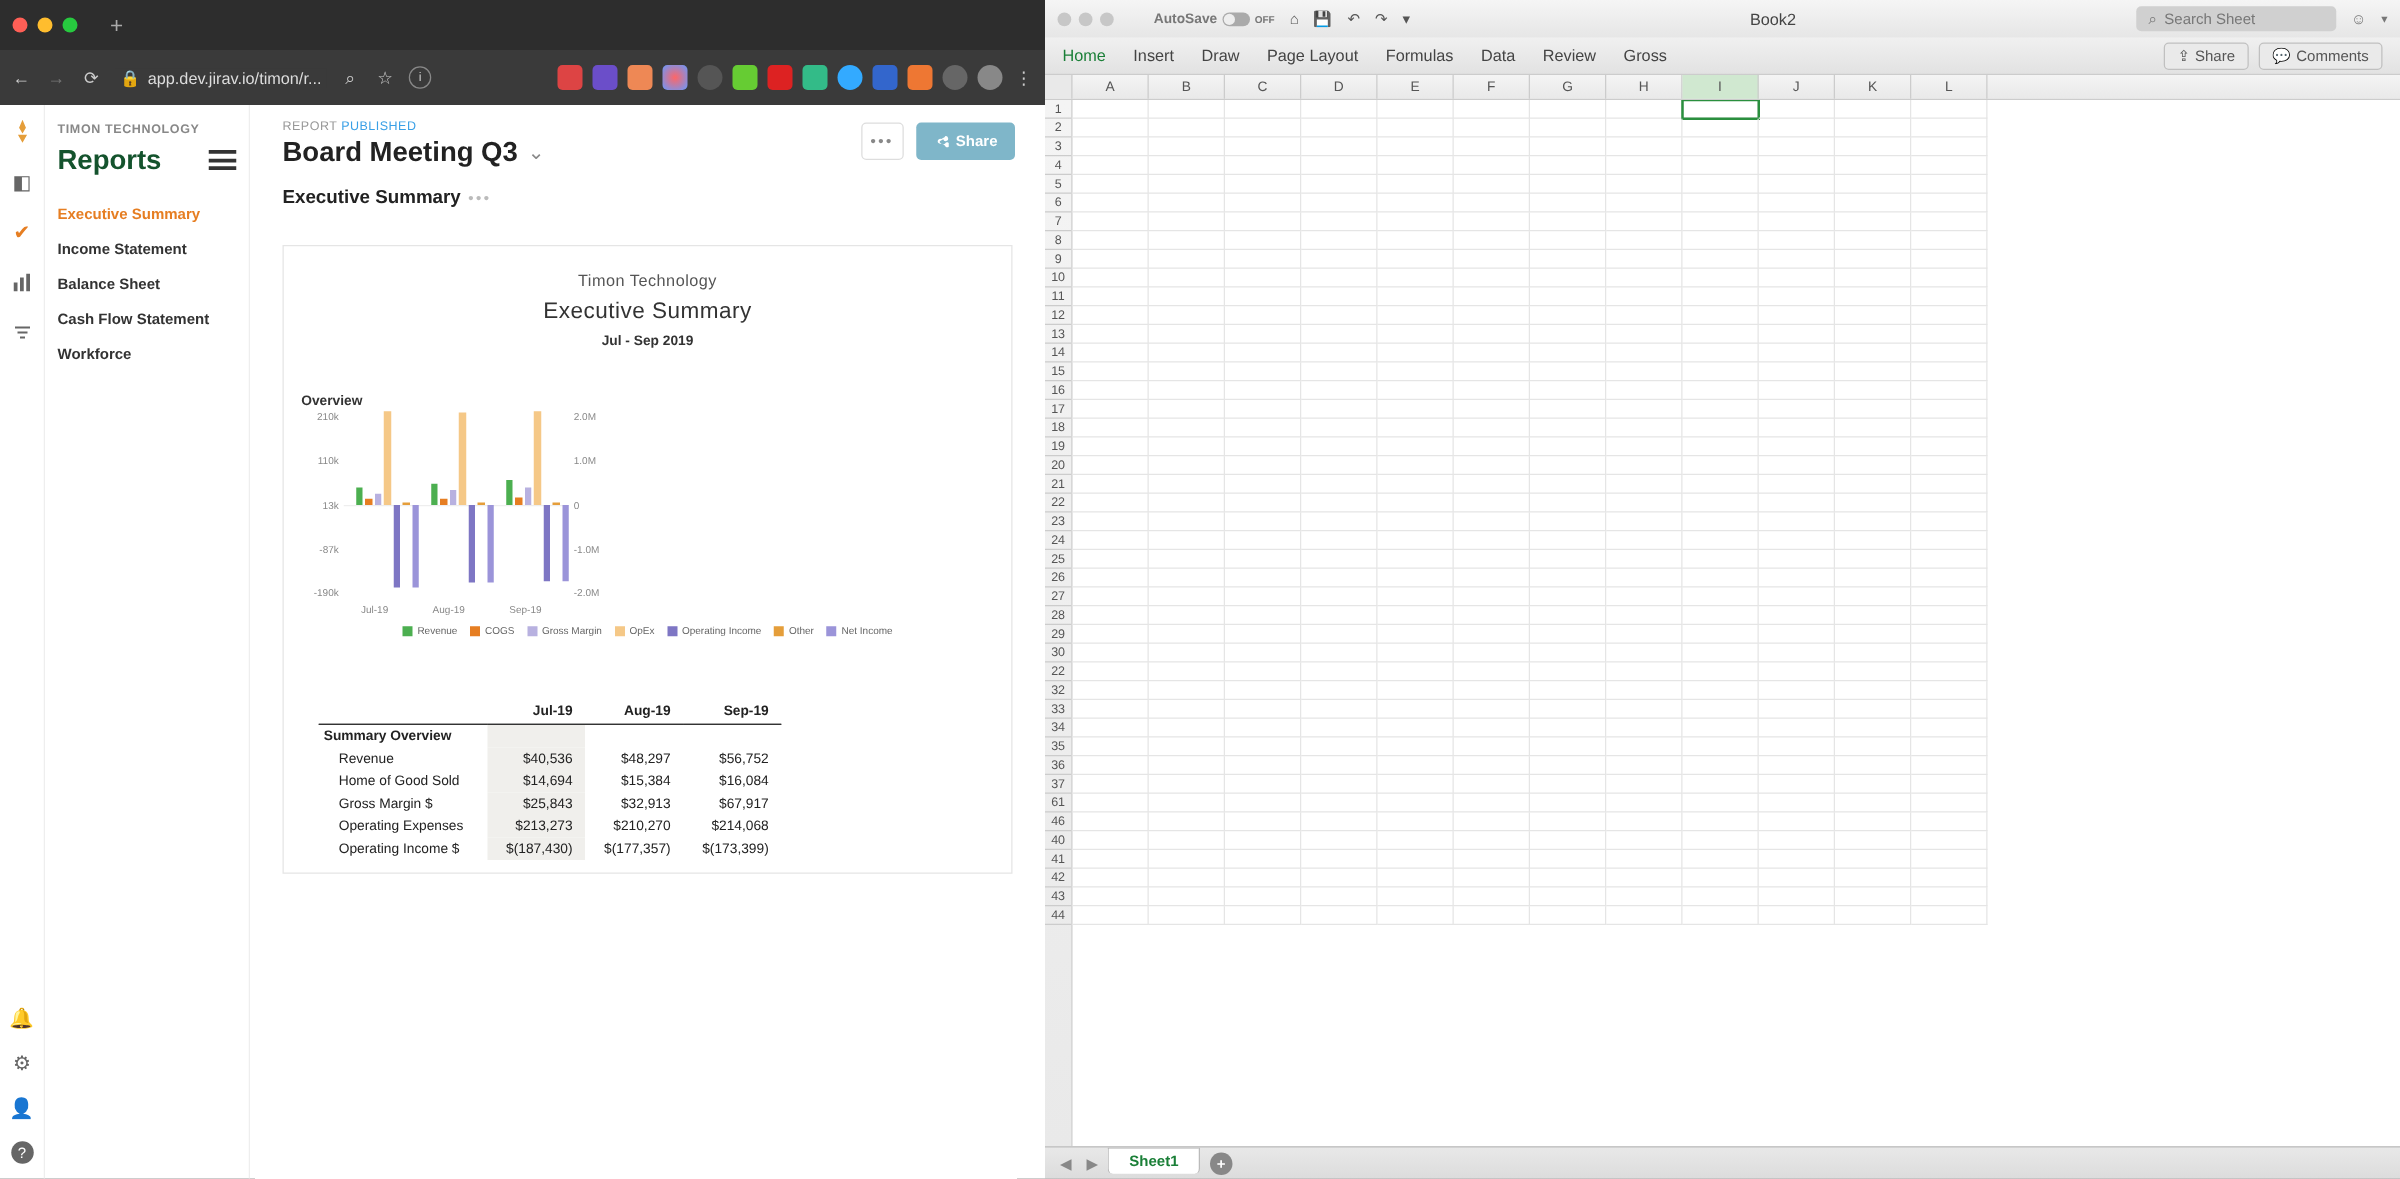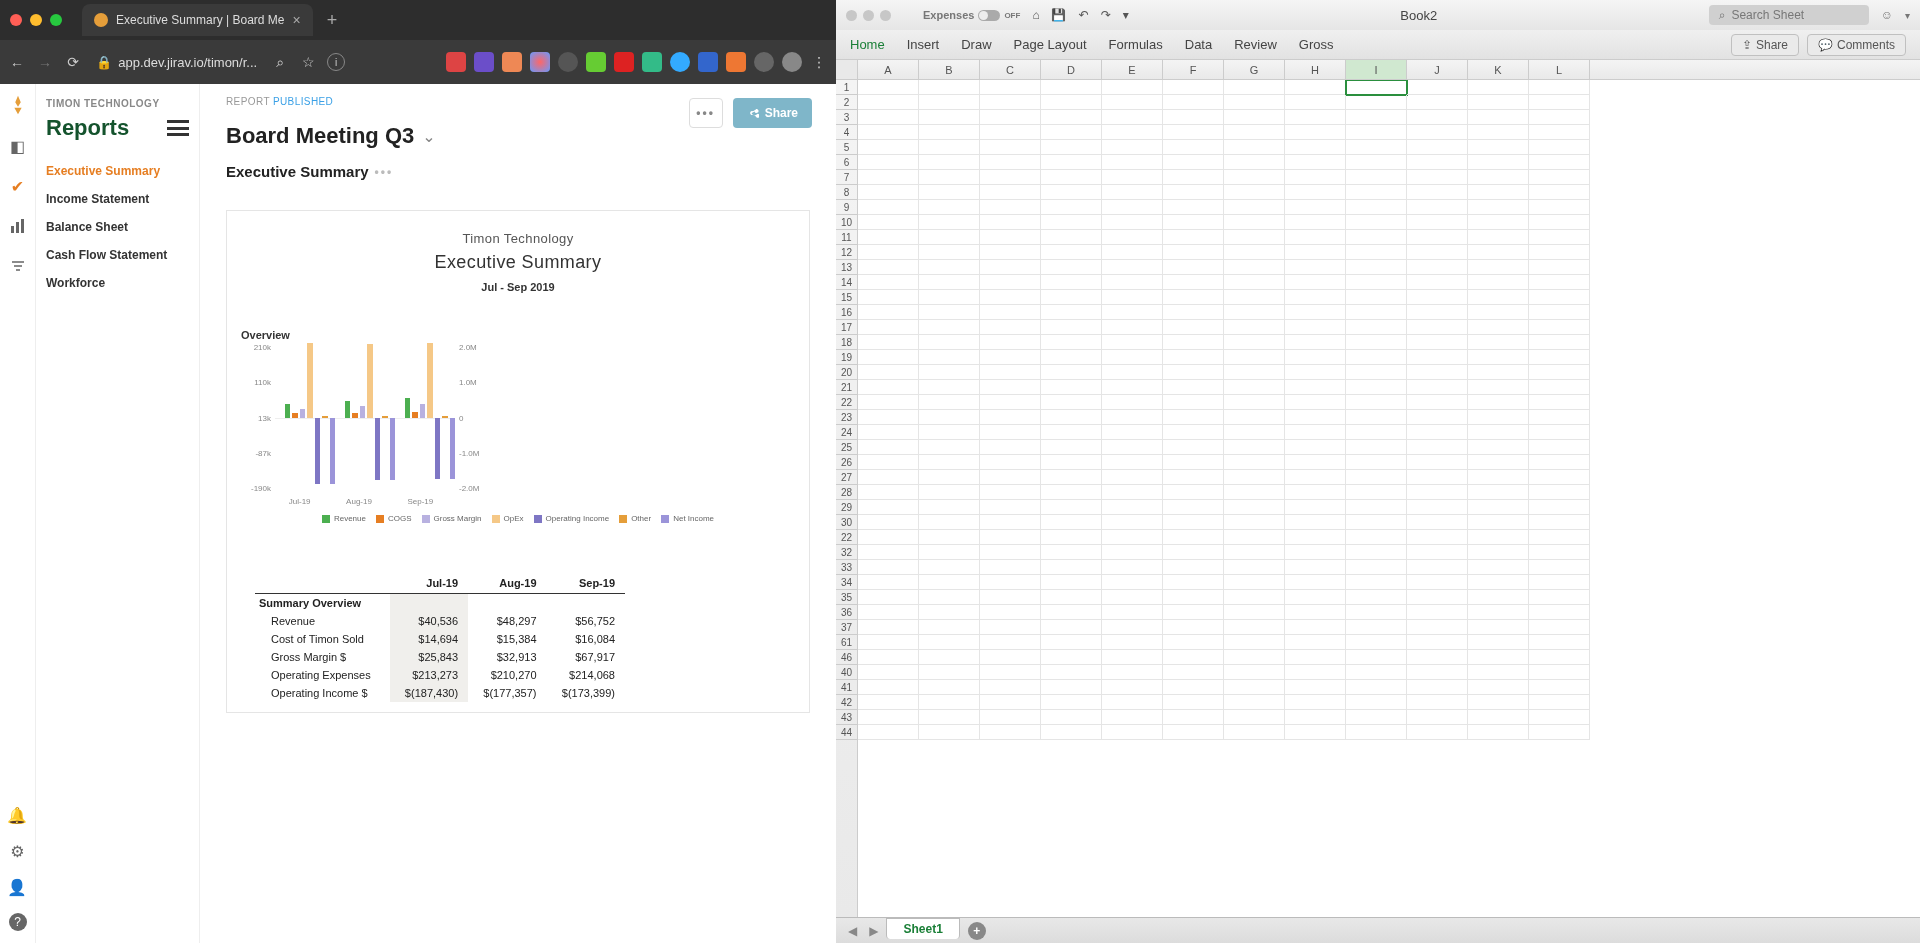--- a/index.html
+++ b/index.html
@@ -40,21 +40,21 @@
 .reports-title { font-size: 22px; font-weight: 700; color: #14532d; }
 .hamburger { width: 22px; height: 16px; display: flex; flex-direction: column; justify-content: space-between; }
 .hamburger div { height: 3px; background: #333; }
 .nav-item { font-size: 12px; font-weight: 600; color: #333; padding: 7px 0; cursor: pointer; }
 .nav-item.active { color: #e67e22; }
 
 
 .main { flex: 1; padding: 12px 26px 16px 26px; overflow: auto; background: #fff; color: #222;}
 .report-meta { font-size: 10px; letter-spacing: 0.4px; color: #999; }
 .report-meta .pub { color: #3aa0e6; }
-.title-row { display: flex; align-items: center; gap: 8px; margin-top: 16px;}
+.title-row { display: flex; align-items: center; gap: 8px; margin-top: 2px;}
 .report-title { font-size: 22px; font-weight: 700; color: #222; }
 .header-actions { position: absolute; top: 14px; right: 24px; display: flex; gap: 10px; }
 .btn-more { width: 34px; height: 30px; border: 1px solid #ddd; border-radius: 4px; display:flex;align-items:center;justify-content:center;color:#888;font-weight:700;letter-spacing:2px;font-size:12px;}
 .btn-share { background: #7fb6c9; color: #fff; border-radius: 4px; padding: 6px 14px; font-size: 12px; font-weight: 600; display:flex; align-items:center; gap:6px; height:30px;}
 .section-subtitle { font-size: 15px; font-weight: 700; margin-top: 14px; display:flex; align-items:center; gap:6px;}
 .section-subtitle .dots{color:#bbb;letter-spacing:2px;font-size:12px;}
 
 .card { border: 1px solid #e5e5e5; margin-top: 30px; padding: 20px 10px 10px 10px; }
 .card-headings { text-align: center; }
 .ch-company { font-size: 13px; color: #555; font-weight: 400; letter-spacing: .4px;}
@@ -122,25 +122,20 @@
 </style>
 </head>
 <body>
 
 <div class="browser">
   <div class="browser-tabbar">
     <div class="traffic-lights">
       <div class="tl red"></div>
       <div class="tl yellow"></div>
       <div class="tl green"></div>
-    </div>
-    <div class="tab">
-      <span class="favicon"></span>
-      <span>Executive Summary | Board Me</span>
-      <span class="close">×</span>
     </div>
     <span class="new-tab">+</span>
   </div>
 
   <div class="browser-toolbar">
     <span class="tb-icon">←</span>
     <span class="tb-icon" style="opacity:.4">→</span>
     <span class="tb-icon">⟳</span>
     <div class="addr">
       <span>🔒</span>
@@ -343,21 +338,21 @@
                 <td></td>
                 <td></td>
               </tr>
               <tr>
                 <td>Revenue</td>
                 <td>$40,536</td>
                 <td>$48,297</td>
                 <td>$56,752</td>
               </tr>
               <tr>
-                <td>Cost of Timon Sold</td>
+                <td>Home of Good Sold</td>
                 <td>$14,694</td>
                 <td>$15,384</td>
                 <td>$16,084</td>
               </tr>
               <tr>
                 <td>Gross Margin $</td>
                 <td>$25,843</td>
                 <td>$32,913</td>
                 <td>$67,917</td>
               </tr>
@@ -381,21 +376,21 @@
 </div>
 
 <div class="excel">
   <div class="excel-titlebar">
     <div class="mac-lights2">
         <div></div>
         <div></div>
         <div></div>
       </div>
     <div class="autosave">
-      <span>Expenses</span>
+      <span>AutoSave</span>
       <div class="pill"></div>
       <span style="font-size:8px">OFF</span>
     </div>
     <span class="tb-svg">⌂</span>
     <span class="tb-svg">💾</span>
     <span class="tb-svg">↶</span>
     <span class="tb-svg">↷</span>
     <span class="tb-svg">▾</span>
     <div class="book-title">Book2</div>
     <div class="search-sheet">

